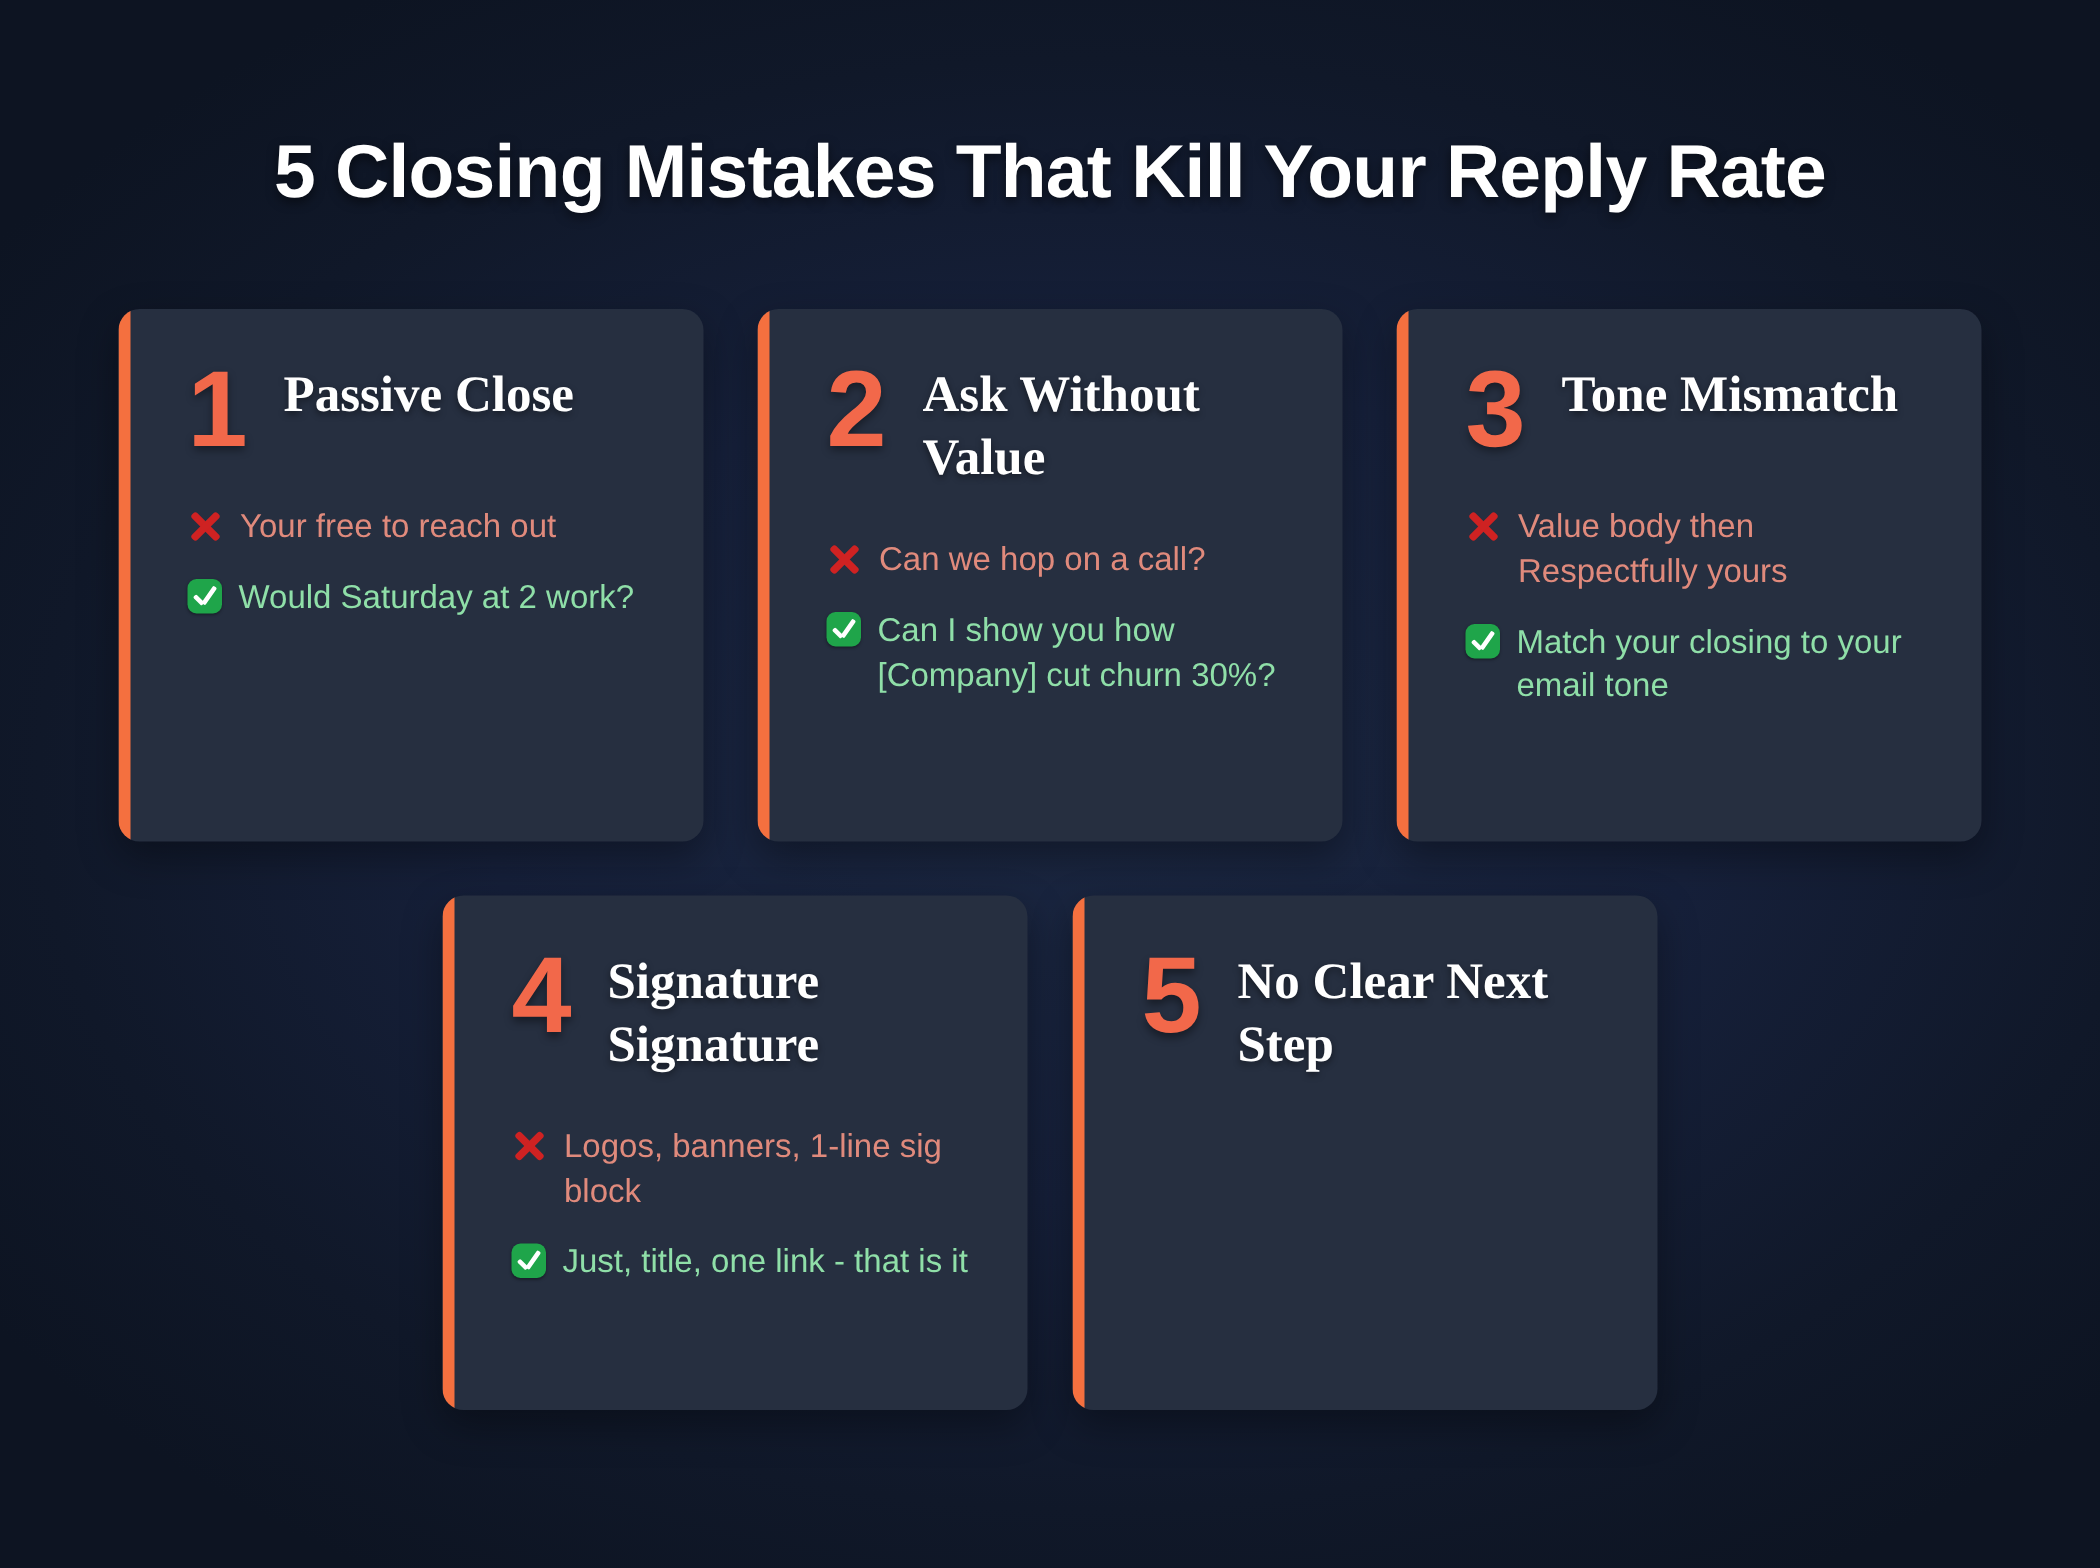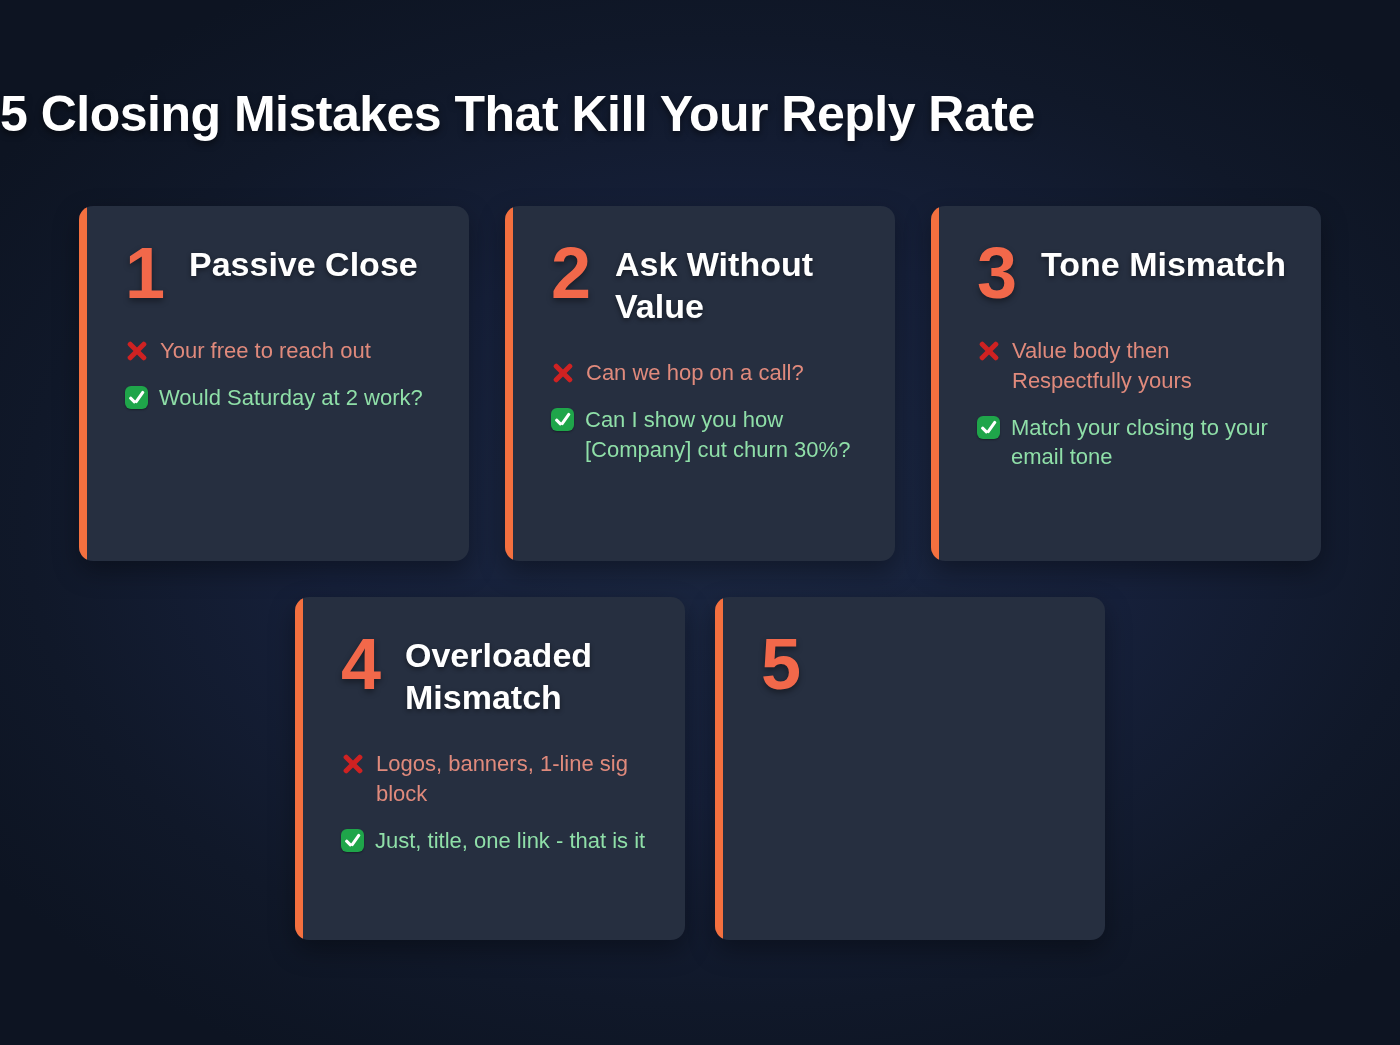--- a/index.html
+++ b/index.html
@@ -23,21 +23,21 @@
   .page {
     width: 1400px;
     height: 1045px;
     position: relative;
     padding: 0;
   }
 
   
   .title-wrap {
     width: 100%;
-    text-align: left;
+    text-align: center;
     padding-top: 88px;
   }
 
   .page-title {
     font-size: 50px;
     font-weight: bold;
     letter-spacing: -0.5px;
     color: #ffffff;
     text-shadow: 0 3px 7px rgba(0,0,0,0.55);
     line-height: 1.05;
@@ -102,20 +102,21 @@
     min-width: 46px;
   }
 
   .card-title {
     font-size: 34px;
     font-weight: bold;
     color: #ffffff;
     line-height: 1.26;
     text-shadow: 0 2px 5px rgba(0,0,0,0.45);
     padding-top: 3px;
+    font-family: Liberation Serif, serif;
   }
 
   .bullets {
     display: flex;
     flex-direction: column;
     gap: 17px;
   }
 
   .bullet {
     display: flex;
@@ -251,36 +252,37 @@
     </div>
 
   </div>
 
   <div class="row row-bottom">
 
     <div class="card">
       <span class="accent-bar"></span>
       <div class="card-head">
         <div class="card-number">4</div>
-        <div class="card-title">Overloaded Mismatch</div>
+        <div class="card-title">Signature Signature</div>
       </div>
       <div class="bullets">
         <div class="bullet bullet-bad">
           <span class="icon icon-cross"></span>
           <span class="bullet-text">Logos, banners, 1-line sig block</span>
         </div>
         <div class="bullet bullet-good">
           <span class="icon icon-check"></span>
           <span class="bullet-text">Just, title, one link - that is it</span>
         </div>
       </div>
     </div>
 
     <div class="card">
       <span class="accent-bar"></span>
       <div class="card-head">
         <div class="card-number">5</div>
+        <div class="card-title">No Clear Next Step</div>
       </div>
     </div>
 
   </div>
 
 </div>
 
 </body></html>

